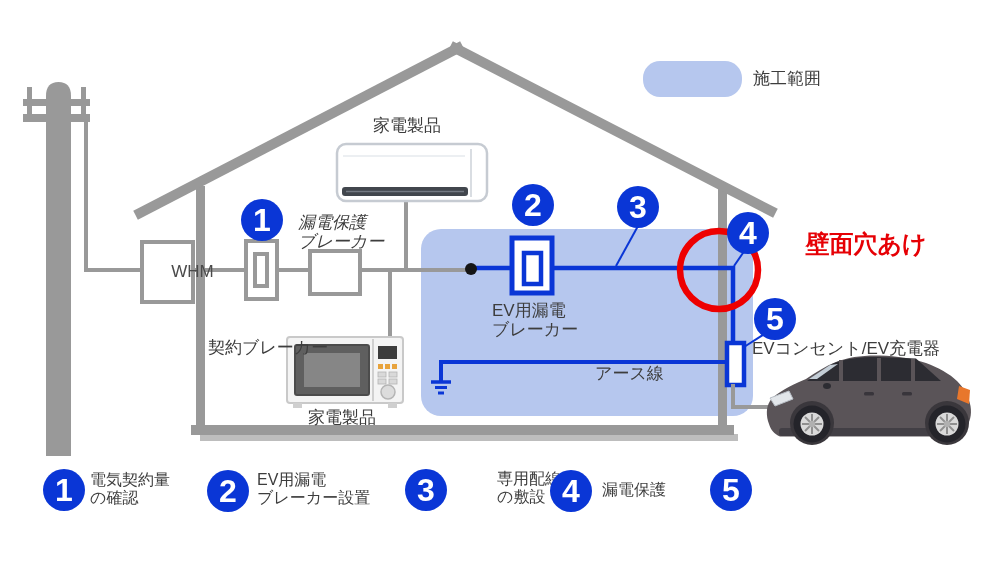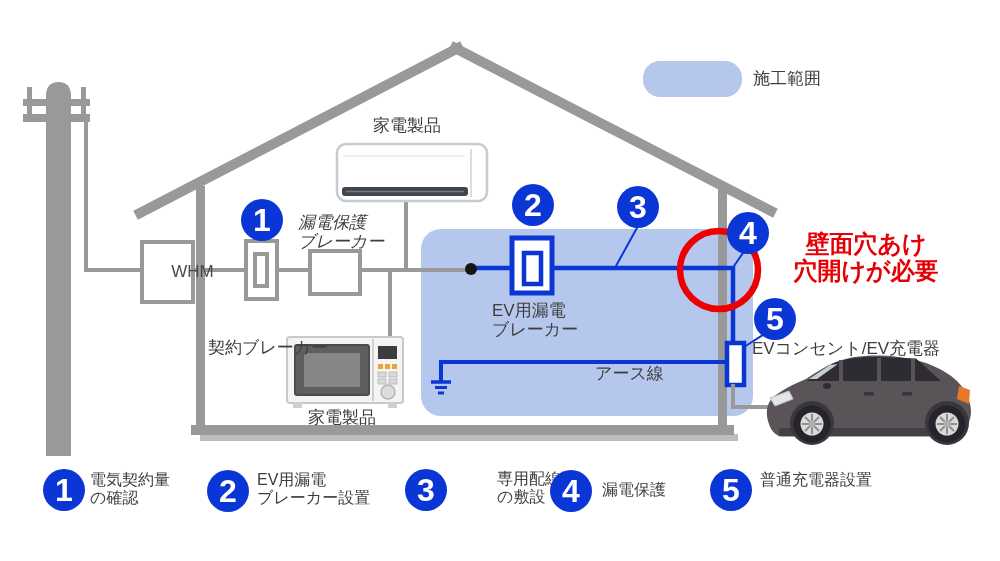--- a/index.html
+++ b/index.html
@@ -195,21 +195,20 @@
   <div class="label" style="left:208px;top:304px;margin-top:35px;">契約ブレーカー</div>
   <div class="label" style="left:308px;top:409px;">家電製品</div>
   <div class="label" style="left:492px;top:302px;">
     <span>EV用漏電</span>
     <span>ブレーカー</span>
   </div>
   <div class="label" style="left:552px;top:365px;margin-left:43px;">アース線</div>
   <div class="label" style="left:752px;top:340px;">EVコンセント/EV充電器</div>
   <div class="hole-note">
     <span style="display:block;">壁面穴あけ</span>
-    <span style="display:block;">穴開けが必要</span>
   </div>
 
   <div class="badge" style="left:43px;top:469px;">1</div>
   <div class="step-text" style="left:90px;top:471px;">
     <span>電気契約量</span>
       <span>の確認</span>
   </div>
   <div class="badge" style="left:207px;top:470px;">2</div>
   <div class="step-text" style="left:257px;top:471px;">
     <span>EV用漏電</span>
@@ -219,16 +218,15 @@
   <div class="step-text" style="left:452px;top:470px;margin-left:45px;">
     <span>専用配線</span>
       <span>の敷設</span>
   </div>
   <div class="badge" style="left:550px;top:470px;">4</div>
   <div class="step-text" style="left:602px;top:481px;">
     <span>漏電保護</span>
   </div>
   <div class="badge" style="left:710px;top:469px;">5</div>
   <div class="step-text" style="left:760px;top:471px;">
-      <span>普通充電器設置</span>
   </div>
 
 </div>
 
 </body></html>

